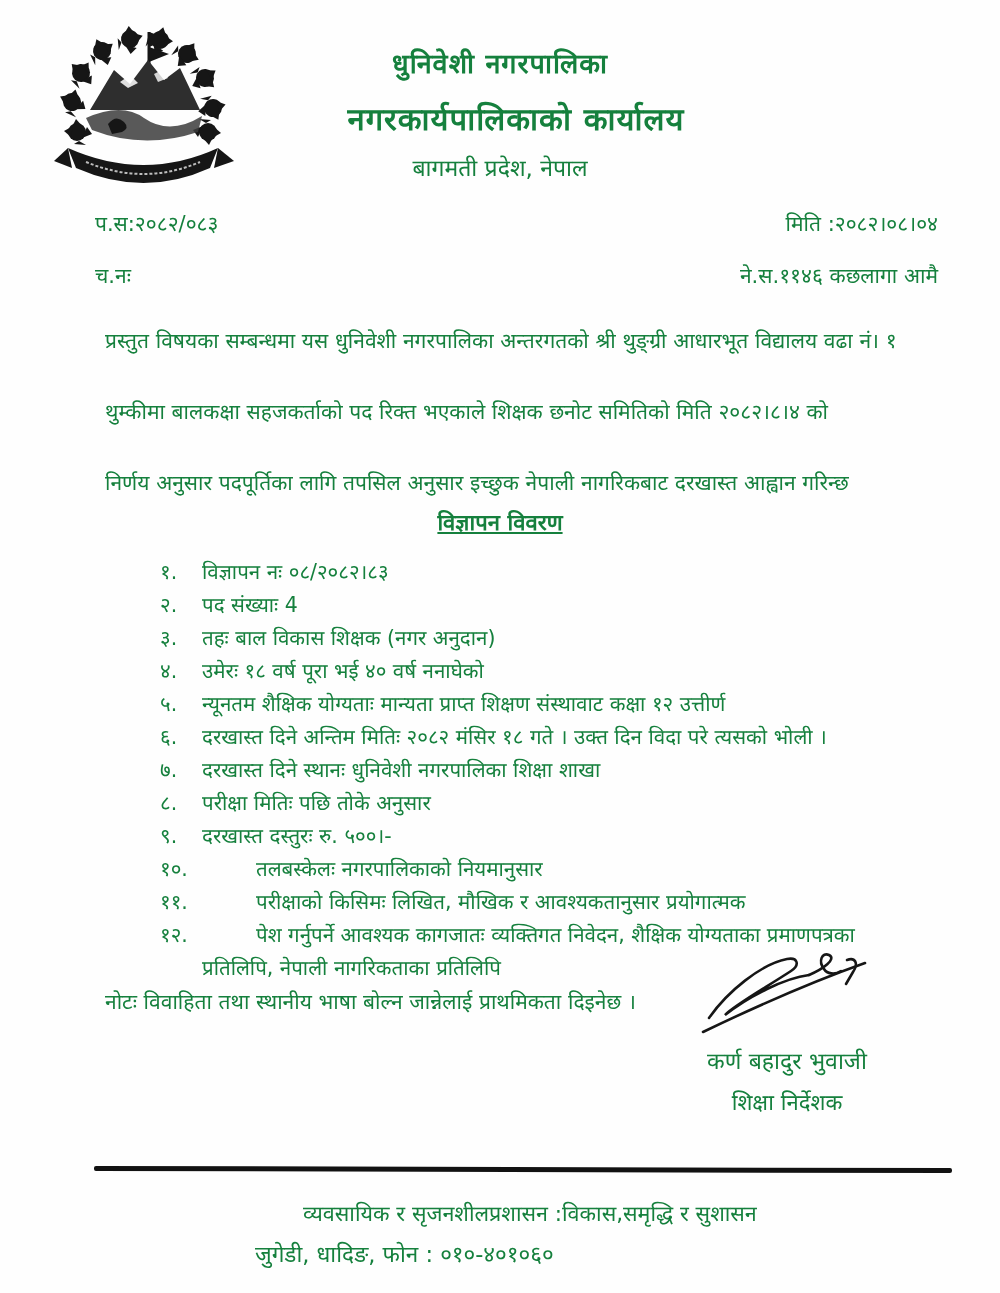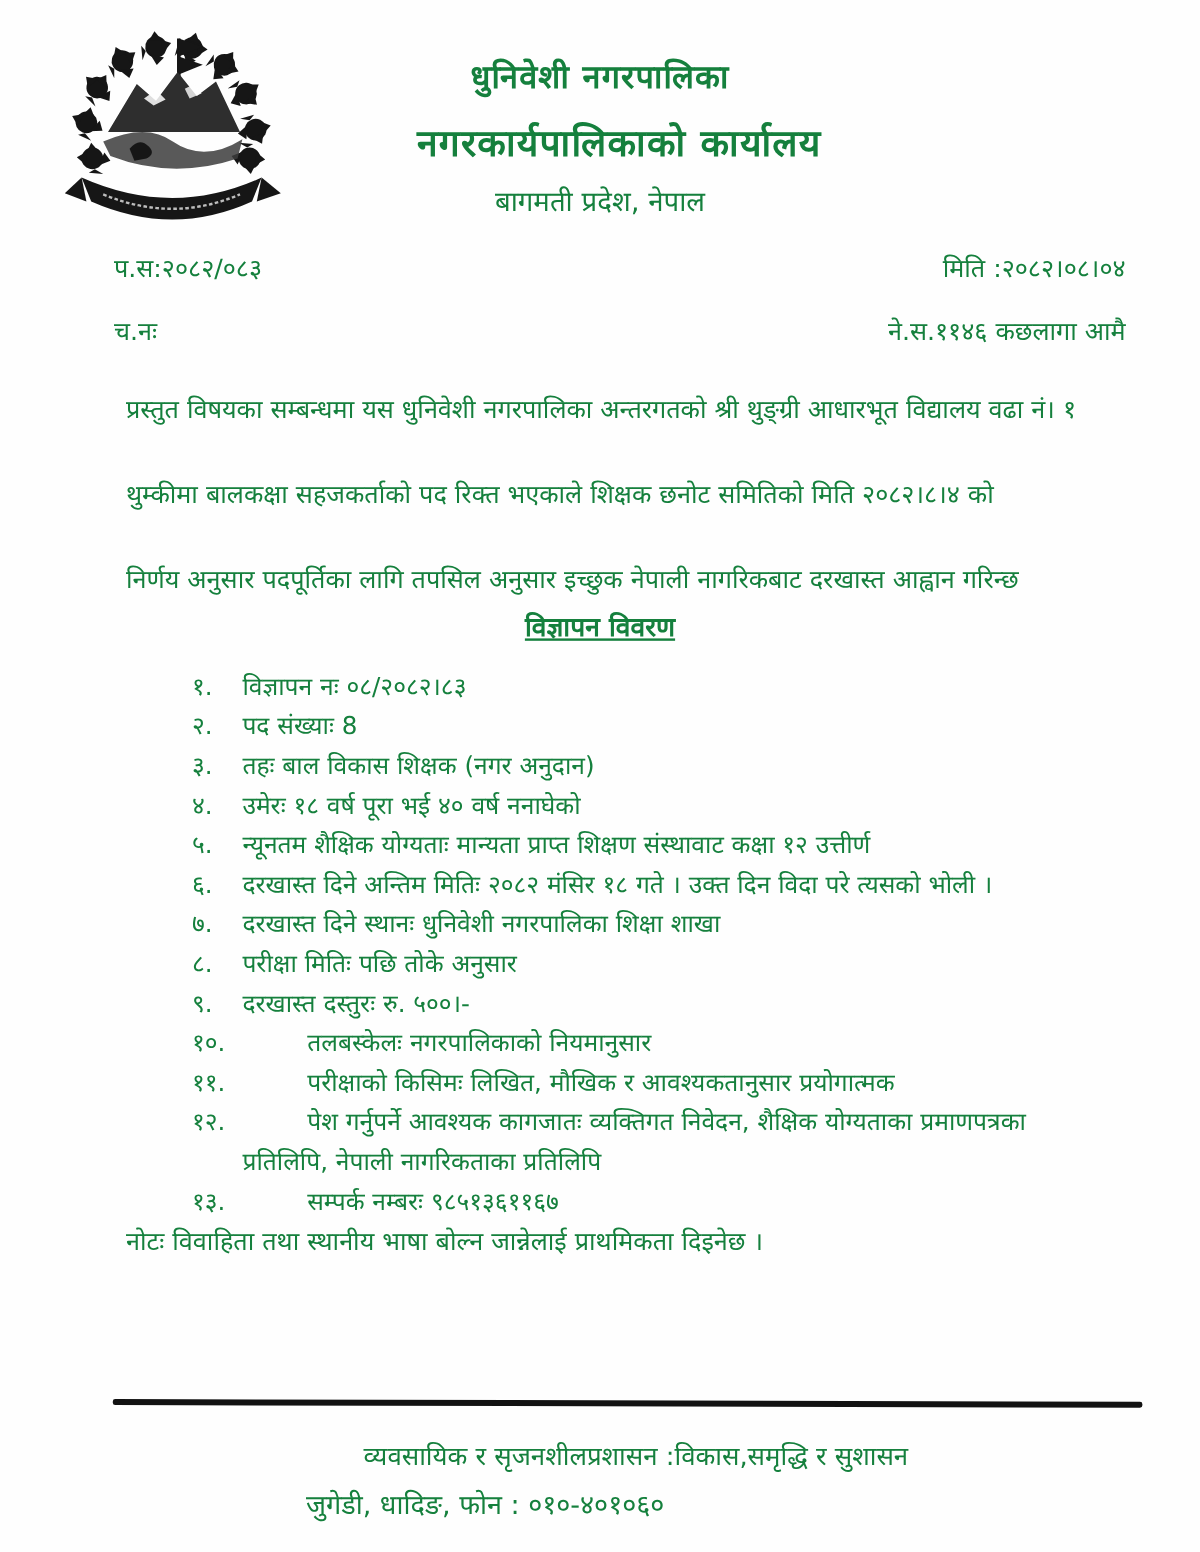--- a/index.html
+++ b/index.html
@@ -176,21 +176,21 @@
 
   <div class="section-title">विज्ञापन विवरण</div>
 
   <div class="list">
     <div class="item">
       <span class="num">१.</span>
       <span class="txt">विज्ञापन नः ०८/२०८२।८३</span>
     </div>
     <div class="item">
       <span class="num">२.</span>
-      <span class="txt">पद संख्याः 8</span>
+      <span class="txt">पद संख्याः 4</span>
     </div>
     <div class="item">
       <span class="num">३.</span>
       <span class="txt">तहः बाल विकास शिक्षक (नगर अनुदान)</span>
     </div>
     <div class="item">
       <span class="num">४.</span>
       <span class="txt">उमेरः १८ वर्ष पूरा भई ४० वर्ष ननाघेको</span>
     </div>
     <div class="item">
@@ -219,28 +219,36 @@
     </div>
     <div class="item wide">
       <span class="num">११.</span>
       <span class="txt">परीक्षाको किसिमः लिखित, मौखिक र आवश्यकतानुसार प्रयोगात्मक</span>
     </div>
     <div class="item wide">
       <span class="num">१२.</span>
       <span class="txt">पेश गर्नुपर्ने आवश्यक कागजातः व्यक्तिगत निवेदन, शैक्षिक योग्यताका प्रमाणपत्रका</span>
     </div>
     <div class="cont">प्रतिलिपि, नेपाली नागरिकताका प्रतिलिपि</div>
-    <div class="item wide">
-      <span class="num">१३.</span>
-      <span class="txt">सम्पर्क नम्बरः ९८५१३६११६७</span>
-    </div>
   </div>
 
   <div class="note">नोटः विवाहिता तथा स्थानीय भाषा बोल्न जान्नेलाई प्राथमिकता दिइनेछ ।</div>
 
+  <div class="sig-block">
+    <svg class="sig-scrawl" width="180" height="92" viewBox="0 0 180 92" aria-hidden="true">
+      <g fill="none" stroke="#161616" stroke-width="2.6" stroke-linecap="round">
+        <path d="M12,70 C30,44 64,16 90,11 C101,9 103,17 94,23 C68,40 36,58 28,67 C52,48 88,30 112,27"></path>
+        <path d="M112,27 C126,21 140,11 132,7 C125,4 121,13 127,21 C130,26 138,27 144,23"></path>
+        <path d="M6,84 C60,58 120,32 168,15"></path>
+        <path d="M150,12 C158,9 162,15 156,24 L149,36"></path>
+      </g>
+    </svg>
+    <div class="sig-name">कर्ण बहादुर भुवाजी</div>
+    <div class="sig-title">शिक्षा निर्देशक</div>
+  </div>
 
   <div class="rule"></div>
   <div class="footer">
     <div class="footer-line1">व्यवसायिक र सृजनशीलप्रशासन :विकास,समृद्धि र सुशासन</div>
     <div class="footer-line2">जुगेडी, धादिङ, फोन : ०१०-४०१०६०</div>
   </div>
 
 </div>
 
 </body></html>

